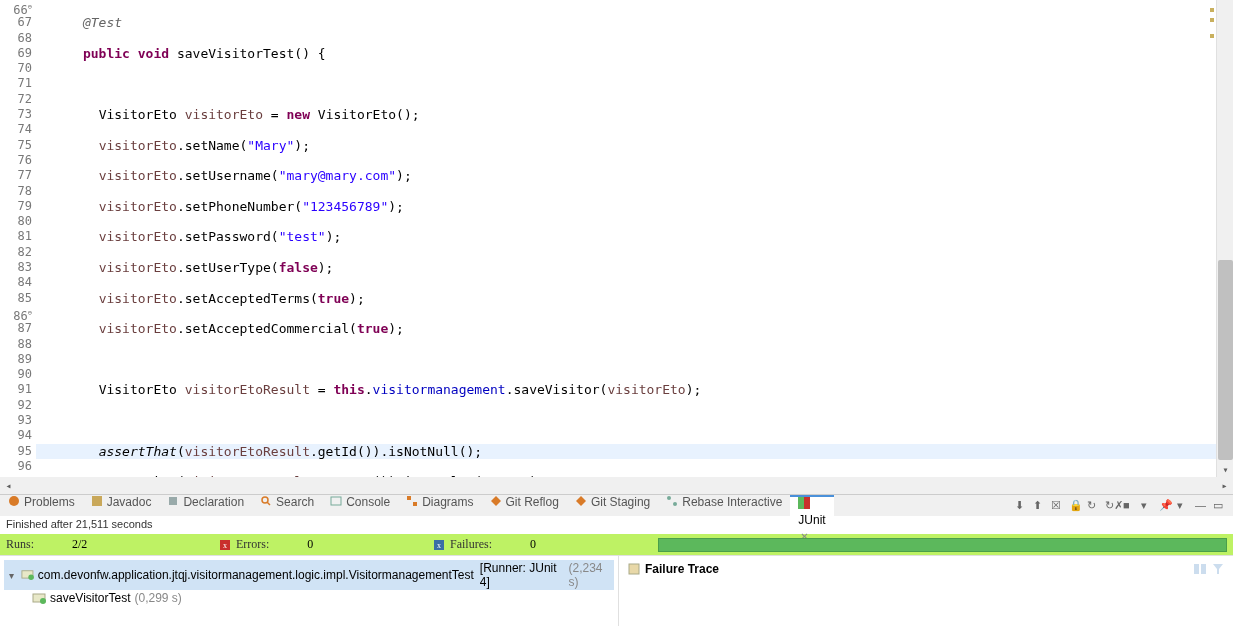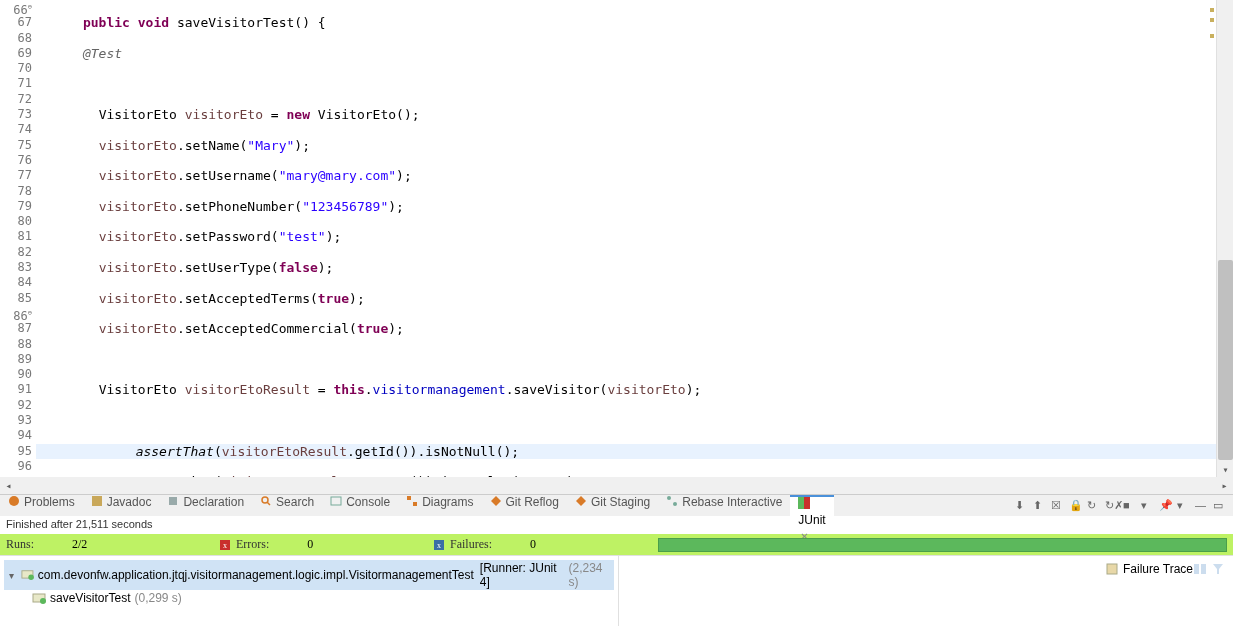--- a/index.html
+++ b/index.html
@@ -8,21 +8,21 @@
 .gutter { width: 36px; background: #fff; text-align: right; padding-right: 4px; color: #787878; font-size: 12px; line-height: 15.3px; user-select: none; }
 .gutter div { height: 15.3px; }
 .code-area { flex: 1; overflow: hidden; position: relative; }
 .code-lines { font-family: Consolas, monospace; font-size: 13px; line-height: 15.3px; white-space: pre; color: #000; }
 .code-lines .line { height: 15.3px; }
 .current-line { background: #e8f2fe; position: absolute; left: 0; right: 0; height: 15.3px; z-index: -1; }
 .kw { color: #7f0055; font-weight: bold; }
 .str { color: #2a00ff; }
 .field { color: #0000c0; }
 .param { color: #6a3e3e; }
-.ital { font-style: italic; margin-left: 37px; }
+.ital { font-style: italic; }
 .ann { color: #646464; font-style: italic; }
 .vscroll { position: absolute; right: 0; top: 0; width: 17px; height: 477px; background: #f0f0f0; border-left: 1px solid #e0e0e0; }
 .vscroll-thumb { position: absolute; top: 260px; left: 1px; width: 15px; height: 200px; background: #c0c0c0; border-radius: 2px; }
 .vscroll-arrow { position: absolute; left: 3px; width: 11px; height: 11px; font-size: 10px; color: #606060; text-align: center; }
 .hscroll { height: 17px; background: #f0f0f0; display: flex; align-items: center; }
 .hscroll-arrow { width: 17px; text-align: center; font-size: 10px; color: #606060; }
 .hscroll-track { flex: 1; }
 .overview { position: absolute; right: 17px; top: 0; width: 10px; height: 477px; }
 .ov-mark { position: absolute; width: 4px; height: 4px; background: #c9b05e; right: 2px; }
 .tabs-bar { height: 22px; background: #f0f0f0; border-top: 1px solid #ccc; display: flex; align-items: center; font-family: "Segoe UI", sans-serif; font-size: 12px; }
@@ -40,21 +40,21 @@
 .progress-bar { flex: 1; height: 14px; background: #5cb85c; margin-left: 10px; border: 1px solid #4a9e4a; }
 .err-icon { width: 10px; height: 10px; display: inline-block; }
 .tree-area { display: flex; font-family: "Segoe UI", sans-serif; font-size: 12px; height: 70px; }
 .tree-left { flex: 1; padding: 4px; }
 .tree-right { width: 615px; border-left: 1px solid #e0e0e0; padding: 4px; }
 .tree-item { display: flex; align-items: center; gap: 4px; padding: 1px 2px; }
 .tree-item.selected { background: #d0e3f5; }
 .tree-toggle { width: 12px; font-size: 10px; color: #666; text-align: center; }
 .tree-icon { width: 14px; height: 14px; display: inline-block; }
 .tree-time { color: #888; }
-.failure-header { display: flex; align-items: center; justify-content: flex-end; padding: 2px 4px; }
+.failure-header { display: flex; align-items: center; justify-content: space-between; padding: 2px 4px; font-weight: bold; }
 .fh-icons { display: flex; gap: 4px; }
 .indent1 { padding-left: 28px; }
 svg { display: block; }
 </style>
 </head>
 <body>
 
 <div class="editor-area">
   <div class="gutter">
     <div>66<sup style="font-size:7px">⊖</sup></div>
@@ -85,22 +85,22 @@
       <div>91</div>
       <div>92</div>
       <div>93</div>
       <div>94</div>
       <div>95</div>
       <div>96</div>
   </div>
   <div class="code-area">
     <div class="current-line" style="top: 443.7px;"></div>
     <div class="code-lines">
+<div class="line">      <span class="ann">@Test</span></div>
 <div class="line">      <span class="kw">public</span> <span class="kw">void</span> <span>saveVisitorTest</span><span>() {</span></div>
-<div class="line">      <span class="ann">@Test</span></div>
 <div class="line"></div>
 <div class="line">        <span>VisitorEto</span> <span class="param">visitorEto</span><span> = </span><span class="kw">new</span><span> VisitorEto();</span></div>
 <div class="line">        <span class="param">visitorEto</span><span>.setName(</span><span class="str">"Mary"</span><span>);</span></div>
 <div class="line">        <span class="param">visitorEto</span><span>.setUsername(</span><span class="str">"mary@mary.com"</span><span>);</span></div>
 <div class="line">        <span class="param">visitorEto</span><span>.setPhoneNumber(</span><span class="str">"123456789"</span><span>);</span></div>
 <div class="line">        <span class="param">visitorEto</span><span>.setPassword(</span><span class="str">"test"</span><span>);</span></div>
 <div class="line">        <span class="param">visitorEto</span><span>.setUserType(</span><span class="kw">false</span><span>);</span></div>
 <div class="line">        <span class="param">visitorEto</span><span>.setAcceptedTerms(</span><span class="kw">true</span><span>);</span></div>
 <div class="line">        <span class="param">visitorEto</span><span>.setAcceptedCommercial(</span><span class="kw">true</span><span>);</span></div>
 <div class="line"></div>

